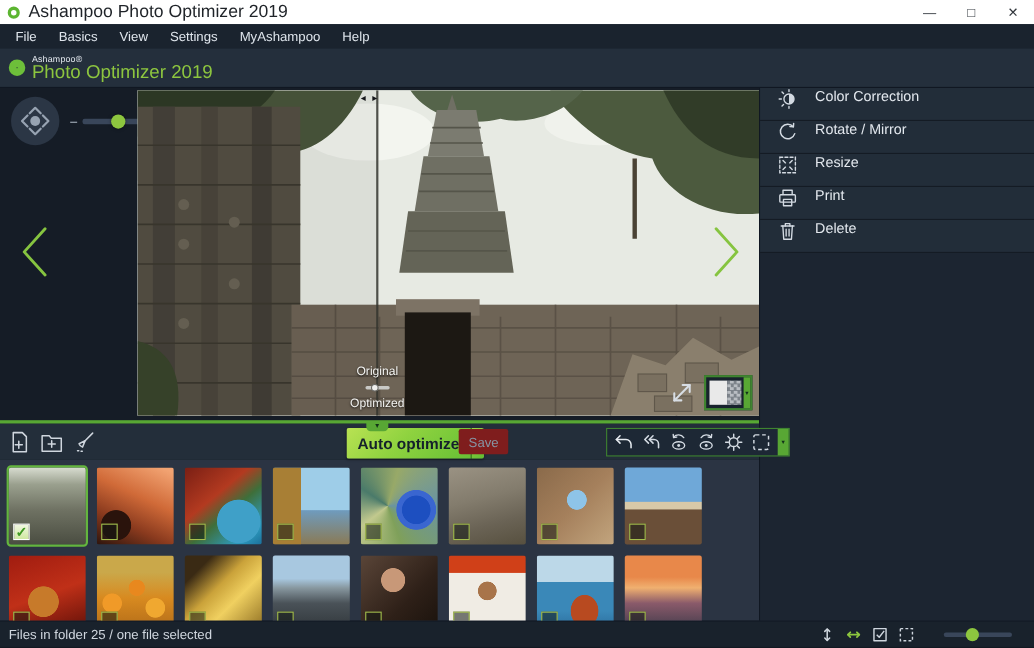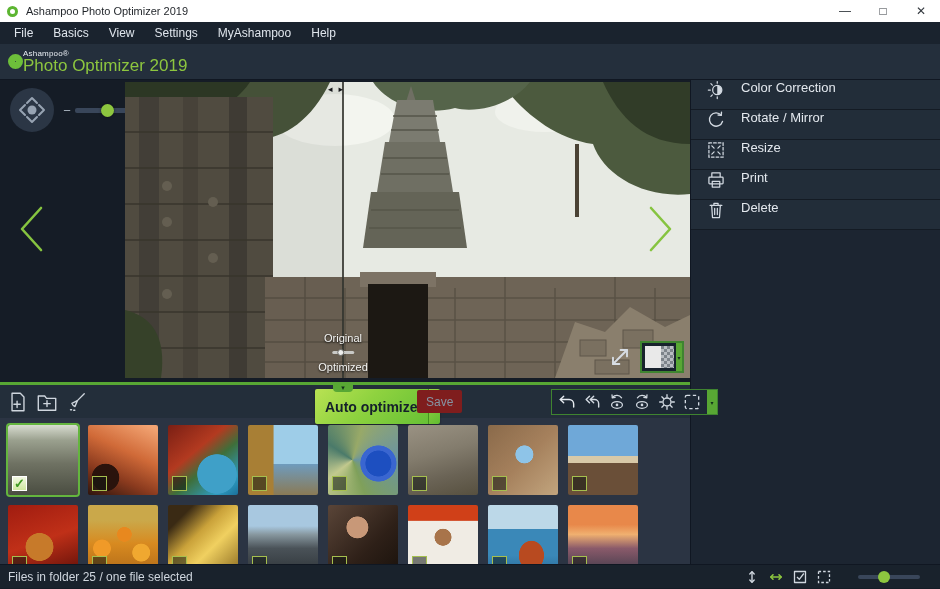--- a/index.html
+++ b/index.html
@@ -5,30 +5,30 @@
   * { margin:0; padding:0; box-sizing:border-box; }
   html,body { background:#000; }
   .app {
     width:940px; height:589px; overflow:hidden; position:relative;
     font-family:"Liberation Sans", sans-serif; background:#151c26;
     -webkit-font-smoothing:antialiased;
   }
   
   .titlebar { height:22px; background:#ffffff; display:flex; align-items:center; padding-left:7px; }
   .title-dot { width:11px; height:11px; border:3px solid #5cb531; border-radius:50%; background:#fff; }
-  .title-text { font-size:11px; color:#1f2328; margin-left:8px; }
+  .title-text { font-size:16px; color:#1f2328; margin-left:8px; }
   .win-controls { margin-left:auto; display:flex; height:100%; }
   .win-btn { width:38px; display:flex; align-items:center; justify-content:center; font-size:12px; color:#33383e; cursor:default; }
   
   .menubar { height:22px; background:#1a232e; display:flex; align-items:center; padding-left:4px; }
   .menu-item { color:#dfe5ec; font-size:12px; padding:0 10px; line-height:22px;text-align:center; }
   
   .header { height:36px; background:#242f3c; display:flex; align-items:center; padding-left:8px; border-bottom:1px solid #101722; }
   .logo-ring { width:15px; height:15px; border:7px solid #6dbf3a; border-radius:50%; background:#242f3c; }
-  .logo-text { margin-left:0; display:flex; flex-direction:column; justify-content:center; }
+  .logo-text { margin-left:6px; display:flex; flex-direction:column; justify-content:center; }
   .brand-small { font-size:8px; color:#e8edf3; letter-spacing:.2px; }
   .brand-large { font-size:17px; color:#8dc63f; line-height:16px; }
   
   .body-row { display:flex; height:484px; }
   .left-col { width:690px; display:flex; flex-direction:column; }
   .right-col { width:250px; background:#1c2531; display:flex; flex-direction:column; border-left:1px solid #101722; }
   .tool-row { height:30px; background:#222d39; border-bottom:1px solid #141b24; display:flex; align-items:flex-start; padding-left:15px; }
   .tool-row .ic { width:20px; height:20px; }
   .tool-label { color:#e3e8ee; font-size:13px; margin-left:15px; }
   .right-fill { flex:1; background:#1c2531; }
@@ -57,21 +57,21 @@
     background:repeating-conic-gradient(#b9bdc2 0 25%, #7d838a 0 50%) 0 0 / 6px 6px; }
   .vt-strip { flex:1; background:#58a734; display:flex; align-items:center; justify-content:center; color:#11301a; font-size:6px; }
   
   .green-line { height:3px; background:#58a734; position:relative; z-index:8; }
   .collapse-tab { position:absolute; left:333px; top:2px; width:20px; height:8px; background:#58a734;
                   border-radius:0 0 4px 4px; color:#123018; font-size:7px; line-height:7px; text-align:center; }
   
   .toolbar { height:33px; background:#232e3a; position:relative; display:flex; align-items:center; padding-left:7px; }
   .tb-left { display:flex; gap:7px; }
   .tb-left .ic { width:22px; height:22px; }
-  .auto-btn { position:absolute; left:315px; top:4px; height:35px; display:flex; border-radius:2px; overflow:hidden;
+  .auto-btn { position:absolute; left:315px; top:4px; height:28px; display:flex; border-radius:2px; overflow:hidden;
               box-shadow:0 1px 2px rgba(0,0,0,.4); }
   .auto-main { background:linear-gradient(135deg,#b9e253 0%,#8ed23f 45%,#67c035 100%); color:#15202b; font-size:14px;
                font-weight:bold; display:flex; align-items:center; padding:0 10px; }
   .auto-arrow { width:12px; background:linear-gradient(135deg,#9ed647,#61bb31); border-left:1px solid #45911f;
                 display:flex; align-items:center; justify-content:center; color:#1c3310; font-size:7px; }
   .save-btn { position:absolute; left:417px; top:5px; height:23px; background:#7f1d1d; border-radius:2px;
               color:#8694a3; font-size:12px; display:flex; align-items:center; padding:0 9px; }
   .history-group { position:absolute; left:551px; top:4px; height:26px; border:1px solid #3f8430; background:#1d2835;
                    display:flex; align-items:center; }
   .history-icons { display:flex; align-items:center; gap:5px; padding:0 5px; }

